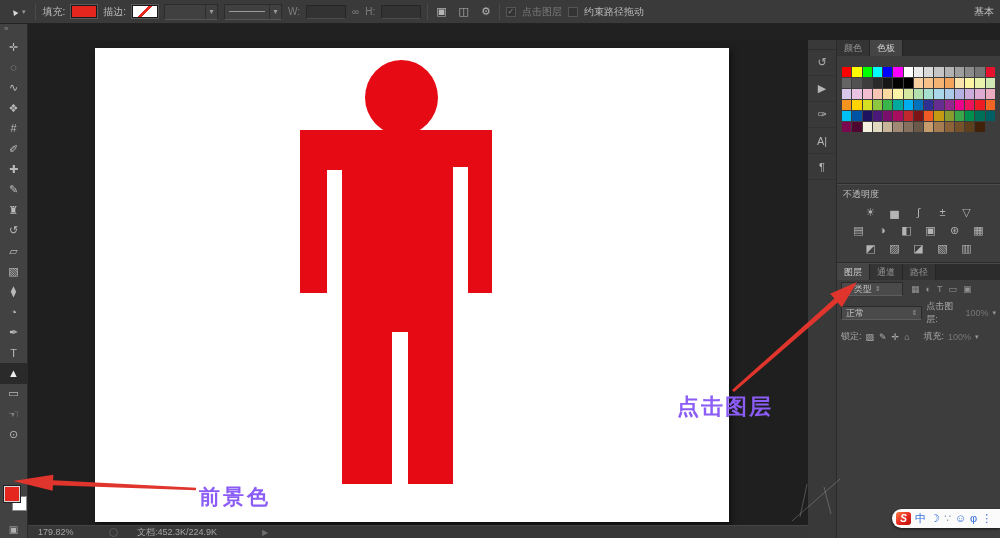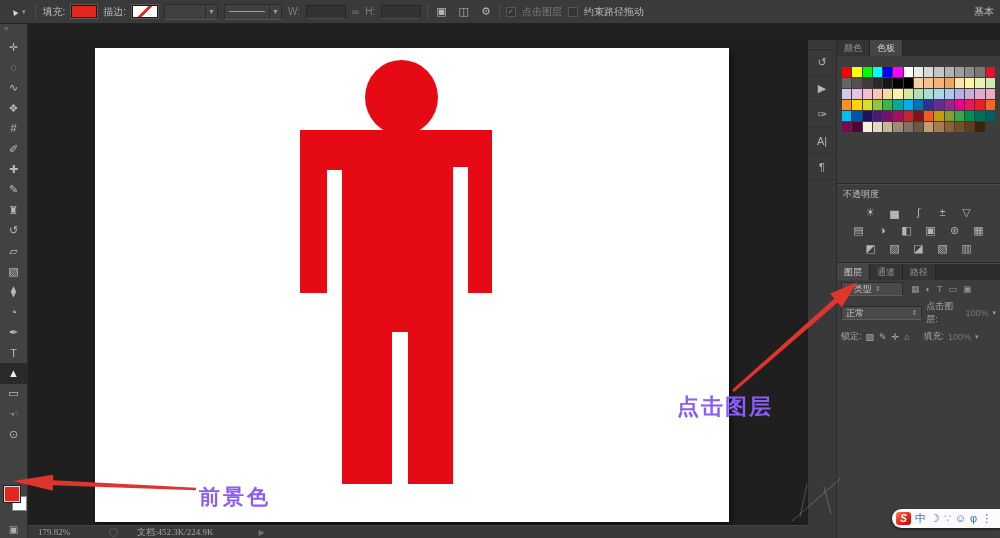--- a/index.html
+++ b/index.html
@@ -47,21 +47,21 @@
   .tool-extra { width:27px; height:18px; display:flex; align-items:center; justify-content:center; color:#b2b2b2; font-size:10px; }
   #quickmask-btn { left:0; top:496px; }
 
   
   #pasteboard { left:28px; top:40px; width:780px; height:485px; background:#1f1f1f; }
   #canvas { left:95px; top:48px; width:634px; height:474px; background:#fff; box-shadow:2px 3px 6px rgba(0,0,0,.55); }
   #canvas svg { display:block; width:100%; height:100%; }
 
   
   #status-bar { left:28px; top:525px; width:780px; height:13px; background:#383838; border-top:1px solid #444;
-    display:flex; align-items:center; font-size:9px; color:#a5a5a5; gap:19px; padding-left:10px;font-family:Liberation Serif, serif; }
+    display:flex; align-items:center; font-size:9px; color:#a5a5a5; gap:19px; padding-left:10px; }
   #status-zoom { width:52px; }
   .status-chip { width:9px; height:9px; border:1px solid #5a5a5a; border-radius:50%; }
   #status-arrow { color:#6e6e6e; font-size:8px; margin-left:26px; }
 
   
   #dock-strip { left:808px; top:40px; width:29px; height:498px; background:#393939; border-right:1px solid #2a2a2a; }
   #dock-strip .dockhead { height:10px; border-bottom:1px solid #2e2e2e; }
   .dock-icon { width:28px; height:26px; display:flex; align-items:center; justify-content:center;
     color:#b5b5b5; font-size:11px; border-bottom:1px solid #323232; }
 

